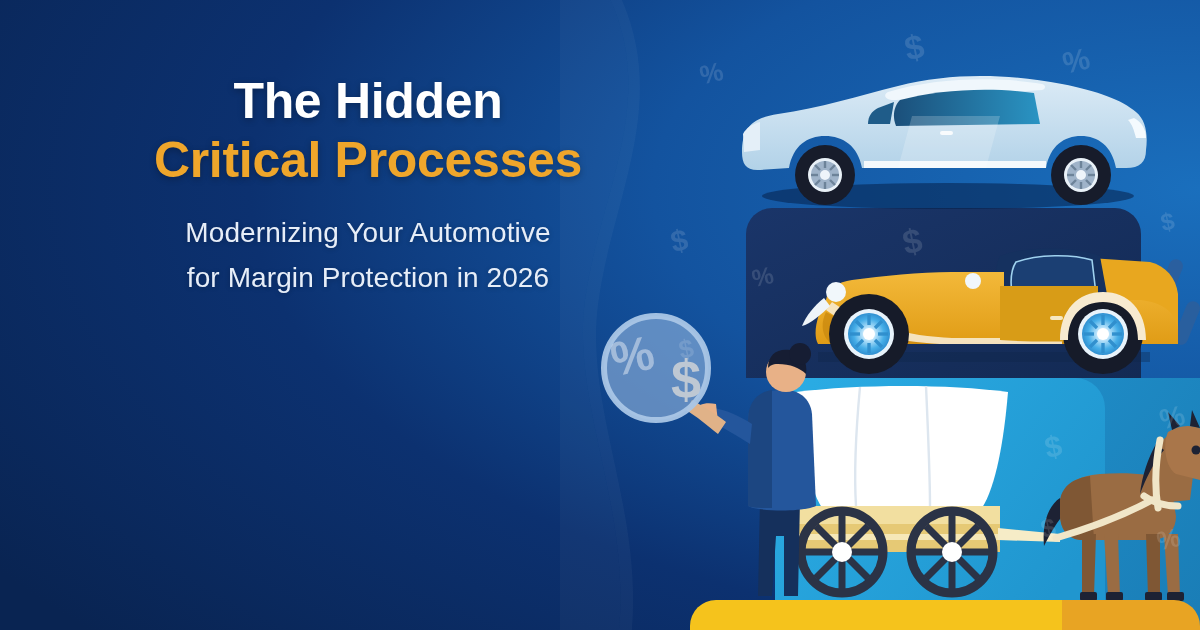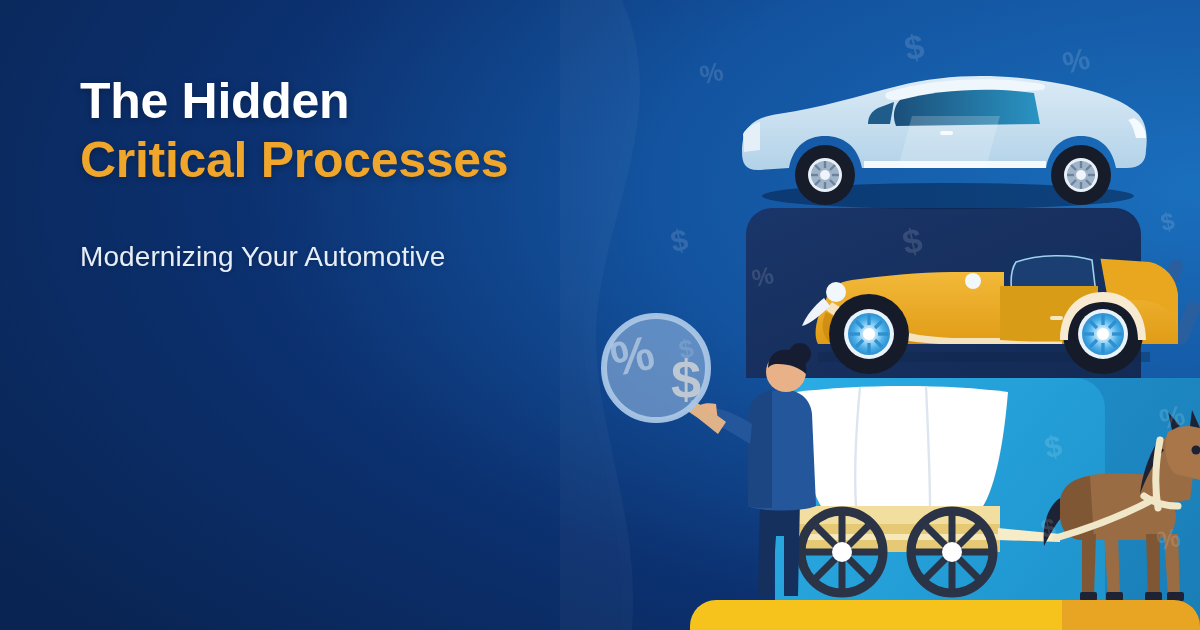--- a/index.html
+++ b/index.html
@@ -14,30 +14,30 @@
     width:1200px; height:630px;
     overflow:hidden;
     background:
       radial-gradient(120% 110% at 100% 30%, #1a6fbd 0%, #13539f 38%, #0c3170 66%, #092452 100%),
       #0b2a5e;
   }
   
   .swoosh { position:absolute; inset:0; width:1200px; height:630px; pointer-events:none; }
   
   #text-block {
-    position:absolute; left:80px; top:72px; width:560px; z-index:40;
+    position:absolute; left:88px; top:72px; width:560px; z-index:40;text-align:center;
   }
   .headline {
     font-size:50px; font-weight:bold; line-height:1.17;
     color:#ffffff; letter-spacing:-0.3px;
     text-shadow:0 2px 7px rgba(0,0,0,.28);
   }
   .headline .accent { color:#efa62b; }
   .sub {
-    margin-top:45px;
+    margin-top:21px;
     font-size:28px; font-weight:normal; line-height:1.62;
     color:#e7eef8; letter-spacing:.1px;
     text-shadow:0 1px 5px rgba(0,0,0,.22);
   }
   
   #art { position:absolute; right:0; top:0; width:620px; height:630px; z-index:20; }
   #art svg { display:block; }
   
   .wm {
     position:absolute; z-index:25;
@@ -377,16 +377,17 @@
     <div class="headline">
       <div>
         <span>The Hidden</span>
       </div>
       <div>
         <span class="accent">Critical Processes</span>
       </div>
     </div>
     <div class="sub">
       <div>Modernizing Your Automotive</div>
+      <div>for Margin Protection in 2026</div>
     </div>
   </div>
 
 </div>
 
 </body></html>

